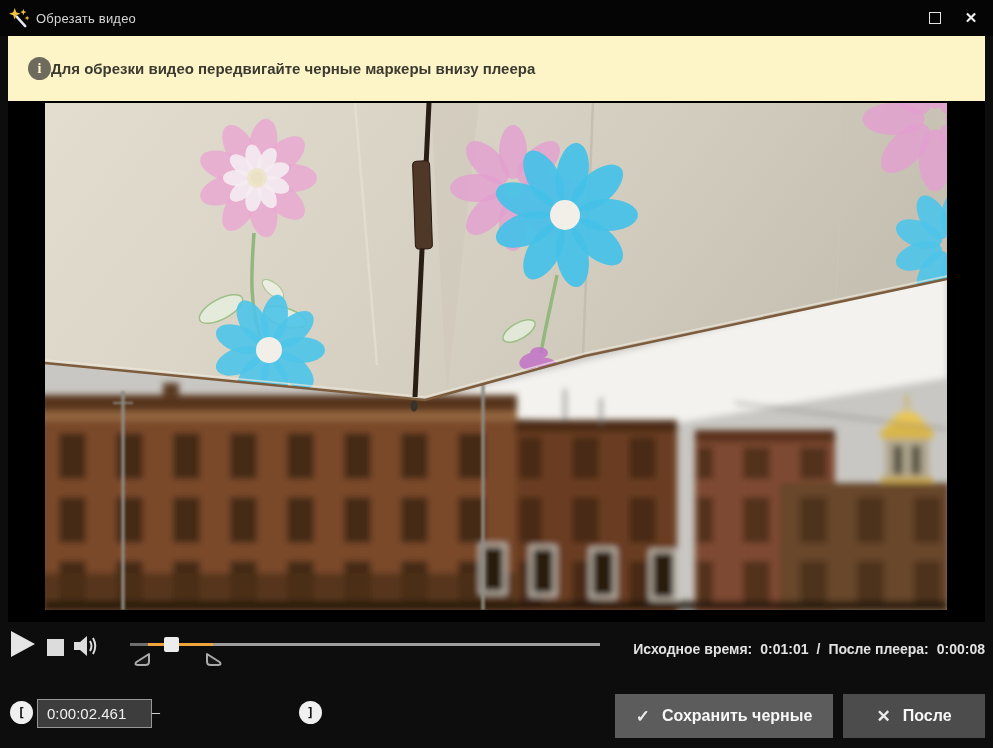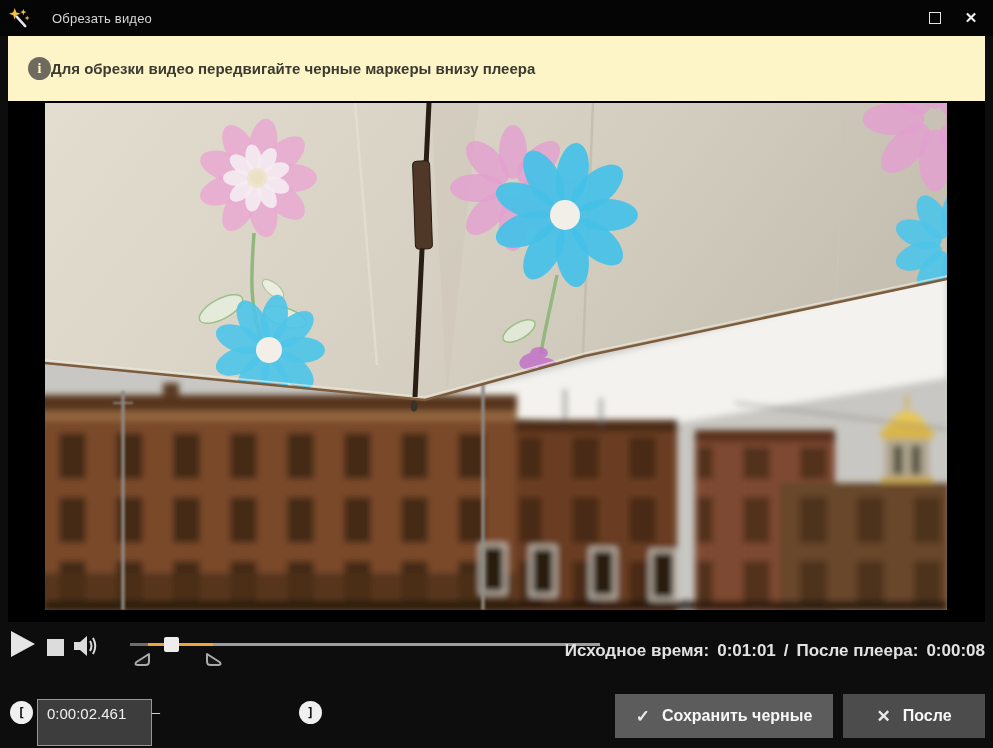--- a/index.html
+++ b/index.html
@@ -2,21 +2,21 @@
 <html><head>
 <meta charset="utf-8">
 <style>
   html,body{margin:0;padding:0;background:#000;}
   .window{position:relative;width:993px;height:748px;background:#0d0d0d;overflow:hidden;
           font-family:"Liberation Sans",sans-serif;-webkit-font-smoothing:antialiased;}
 
   
   .titlebar{position:absolute;left:0;top:0;width:993px;height:36px;background:#050505;display:flex;align-items:center;}
   .app-icon{margin-left:9px;display:flex;}
-  .win-title{margin-left:22px;font-size:13px;color:#d6d6d6;letter-spacing:.2px;}
+  .win-title{margin-left:6px;font-size:13px;color:#d6d6d6;letter-spacing:.2px;}
   .win-btn{position:absolute;top:2px;width:32px;height:32px;display:flex;align-items:center;justify-content:center;cursor:pointer;}
   .btn-max{right:42px;}
   .max-box{width:10px;height:10px;border:1.5px solid #e4e4e4;}
   .btn-close{right:6px;color:#f0f0f0;font-size:15px;font-weight:700;}
 
   
   .banner{position:absolute;left:8px;top:36px;width:977px;height:65px;background:#fdf5c8;display:flex;align-items:center;}
   .info-ic{width:23px;height:23px;border-radius:50%;background:#6e6b5e;color:#fdf5c8;display:flex;align-items:center;
            justify-content:center;font-size:14px;font-weight:800;margin-left:20px;flex:none;font-family:"Liberation Serif",serif;}
   .banner-text{font-size:15px;font-weight:600;color:#3a3a30;}
@@ -35,29 +35,29 @@
   .timeline{position:absolute;left:130px;top:626px;width:470px;height:46px;cursor:pointer;}
   .tl-seg{position:absolute;top:17px;height:3px;}
   .seg-pre{left:0;width:18px;background:#6e6e6e;}
   .seg-sel{left:18px;width:65px;background:#f0a53c;}
   .seg-post{left:83px;width:387px;background:#9e9e9e;}
   .playhead{position:absolute;left:34px;top:11px;width:15px;height:15px;background:#ededed;border-radius:2px;cursor:grab;}
   .marker{position:absolute;top:26px;cursor:grab;}
   .marker-left{left:2px;}
   .marker-right{left:74px;}
 
-  .time-info{position:absolute;right:8px;top:641px;display:flex;gap:8px;font-size:17px;font-weight:600;color:#e2e2e2;white-space:nowrap;}
+  .time-info{position:absolute;right:8px;top:641px;display:flex;gap:8px;font-size:14px;font-weight:600;color:#e2e2e2;white-space:nowrap;}
 
   
   .bracket-btn{position:absolute;width:23px;height:23px;border-radius:50%;background:#f0f0f0;color:#141414;display:flex;
                align-items:center;justify-content:center;font:800 13px "DejaVu Sans Mono",monospace;cursor:pointer;}
   .set-start{left:10px;top:701px;}
   .set-end{left:299px;top:701px;}
   .time-input{position:absolute;top:699px;height:27px;background:#3d3d3d;border:1px solid #979797;color:#f0f0f0;
-              font-size:15px;padding:0 0 18px 9px;font-family:"Liberation Sans",sans-serif;outline:none;}
+              font-size:15px;padding:0 0 0 9px;font-family:"Liberation Sans",sans-serif;outline:none;}
   .in-start{left:37px;width:104px;}
   .in-end{left:168px;width:102px;}
   .range-dash{position:absolute;left:146px;top:703px;width:20px;text-align:center;color:#cfcfcf;font-size:15px;}
   .btn{position:absolute;top:694px;height:44px;display:flex;align-items:center;justify-content:center;gap:12px;
        color:#f7f7f7;font-size:16px;font-weight:600;cursor:pointer;border:none;}
   .btn .ic{font-size:17px;font-weight:700;color:#eaeaea;}
   .btn-save{left:615px;width:218px;background:#5c5c5c;}
   .btn-cancel{left:843px;width:142px;background:#4c4c4c;}
 </style>
 </head>

